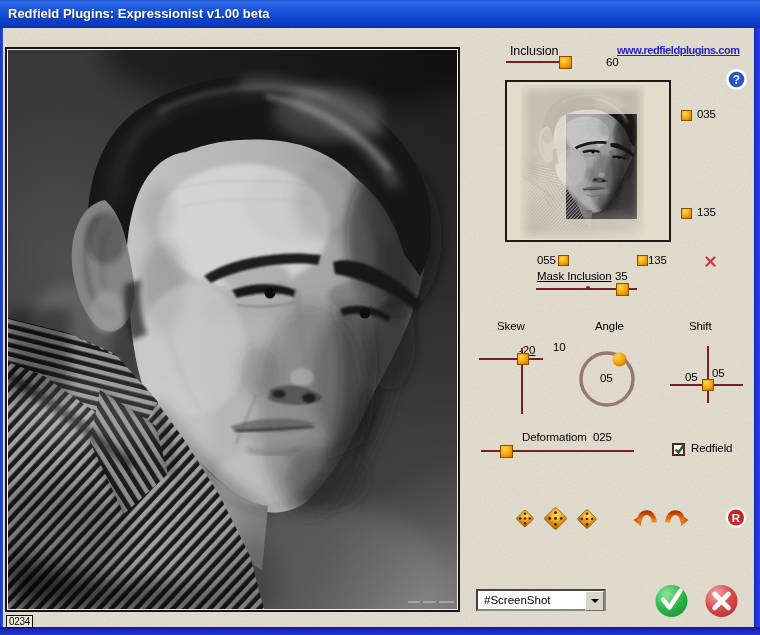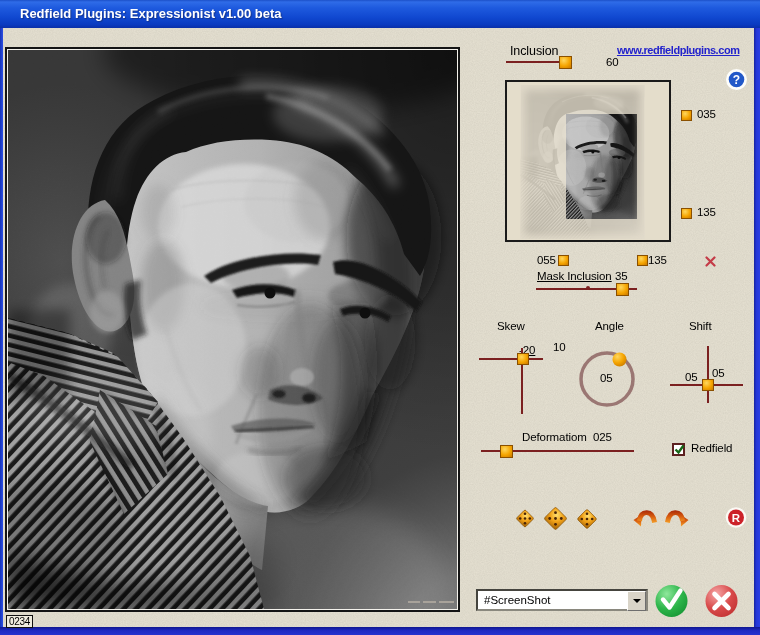--- a/index.html
+++ b/index.html
@@ -2,39 +2,39 @@
 <html><head>
 <meta charset="utf-8">
 <style>
 html,body{margin:0;padding:0;}
 body{width:760px;height:635px;overflow:hidden;position:relative;
  font-family:"Liberation Sans",sans-serif;background:#e7e2d3;-webkit-font-smoothing:antialiased;}
 .abs{position:absolute;}
 #titlebar{left:0;top:0;width:760px;height:28px;
  background:linear-gradient(#1c50c8 0%,#2f6ce8 7%,#1e5ade 28%,#1048d0 62%,#0a3ac0 88%,#0a2fa8 100%);}
 #titletxt{left:8px;top:6px;color:#fff;font-size:13px;font-weight:bold;
- text-shadow:1px 1px 1px #14348c;letter-spacing:0px;margin-left:12px;}
+ text-shadow:1px 1px 1px #14348c;letter-spacing:0px;}
 #bleft{left:0;top:28px;width:3px;height:599px;background:linear-gradient(90deg,#1634b8,#2d4fe4);}
 #bright{left:754px;top:28px;width:6px;height:599px;background:linear-gradient(90deg,#16249e,#2336d8 40%,#2a3fe2);}
 #bbottom{left:0;top:627px;width:760px;height:8px;background:linear-gradient(#10178f,#1f2ac2 45%,#2733cf);}
 #photoframe{left:5px;top:47px;width:449px;height:559px;border:2px solid #141414;background:#f4f2ec;padding:1px;}
 #photoframe svg{display:block;}
 #previewbox{left:505px;top:80px;width:162px;height:158px;border:2px solid #1a1a1a;background:#e4ddcb;}
 #thumb{left:13px;top:3px;width:125px;height:154px;}
 #thumbfade{left:13px;top:3px;width:125px;height:154px;background:rgba(232,225,208,0.8);}
 #sharpwrap{left:59px;top:32px;width:71px;height:105px;overflow:hidden;}
 #sharpwrap svg{position:absolute;left:-46px;top:-29px;filter:brightness(0.93);}
 .lbl{font-size:11.5px;color:#000;letter-spacing:-0.1px;white-space:nowrap;}
 .track{background:#7b2020;height:2px;}
 .vtrack{background:#7b2020;width:2px;}
 .handle{width:11px;height:11px;border:1px solid #8a5000;
  background:radial-gradient(circle at 35% 30%,#ffd75e,#f5a400 55%,#c87800 100%);}
 #link{left:617px;top:44px;font-size:11px;color:#2222cc;text-decoration:underline;font-weight:bold;letter-spacing:-0.45px;}
 #prewiev{left:672px;top:443px;width:13px;height:13px;background:#fff;border:2px solid #5d2020;box-sizing:border-box;}
-#dropdown{left:476px;top:589px;width:172px;height:22px;background:#fff;
+#dropdown{left:476px;top:589px;width:130px;height:22px;background:#fff;
  border:2px solid #45443e;border-bottom-color:#8a887e;border-right-color:#8a887e;box-sizing:border-box;}
 #ddtxt{left:6px;top:3px;font-size:11.5px;color:#000;}
 #ddbtn{right:0px;top:0px;width:17px;height:18px;background:#d9d4c8;
  border-top:1px solid #fff;border-left:1px solid #fff;border-bottom:1px solid #6e6e6e;border-right:1px solid #6e6e6e;}
 #ddarrow{left:5px;top:7px;width:0;height:0;border-left:4px solid transparent;border-right:4px solid transparent;border-top:4px solid #000;}
 #numbox{left:6px;top:615px;width:25px;height:11px;border:1.5px solid #111;background:#f0ecdf;
  font-size:10px;line-height:11px;text-align:center;box-sizing:content-box;letter-spacing:-0.3px;}
 </style>
 </head>
 <body>

